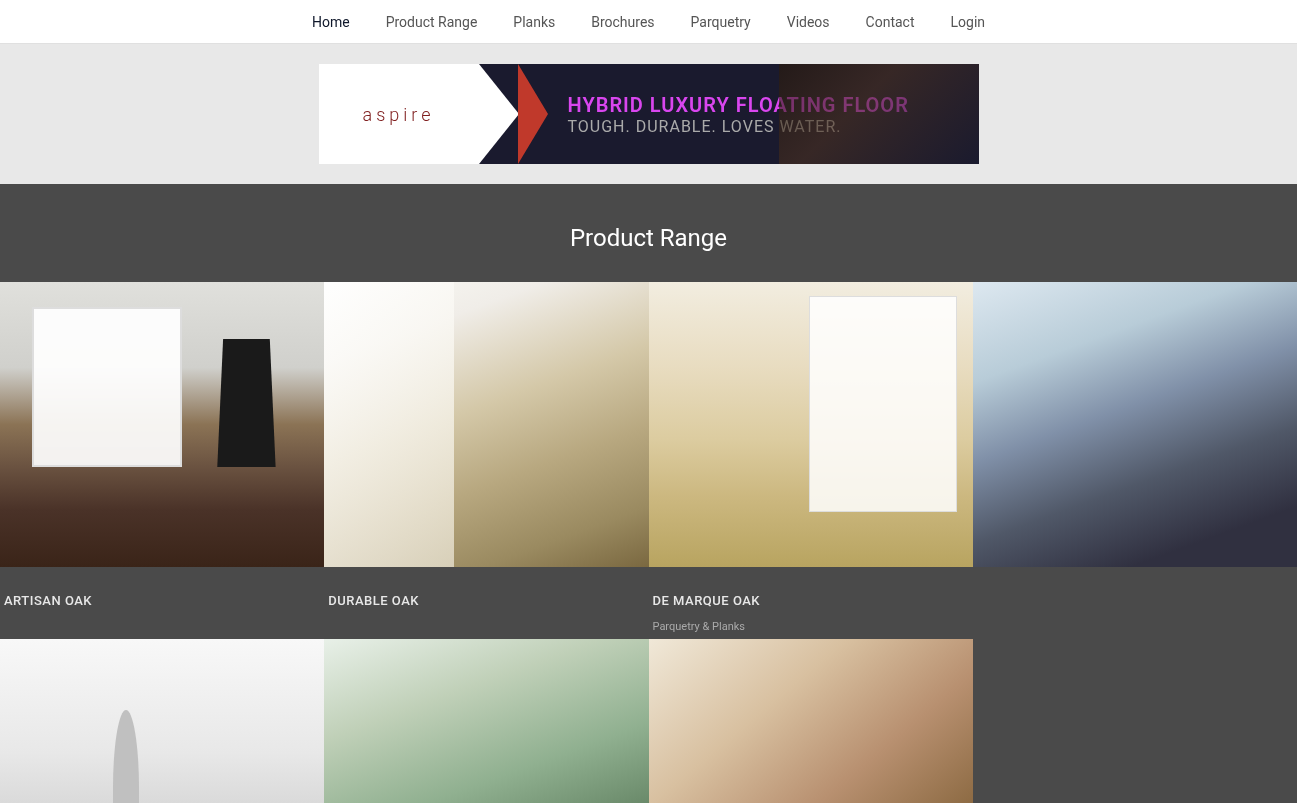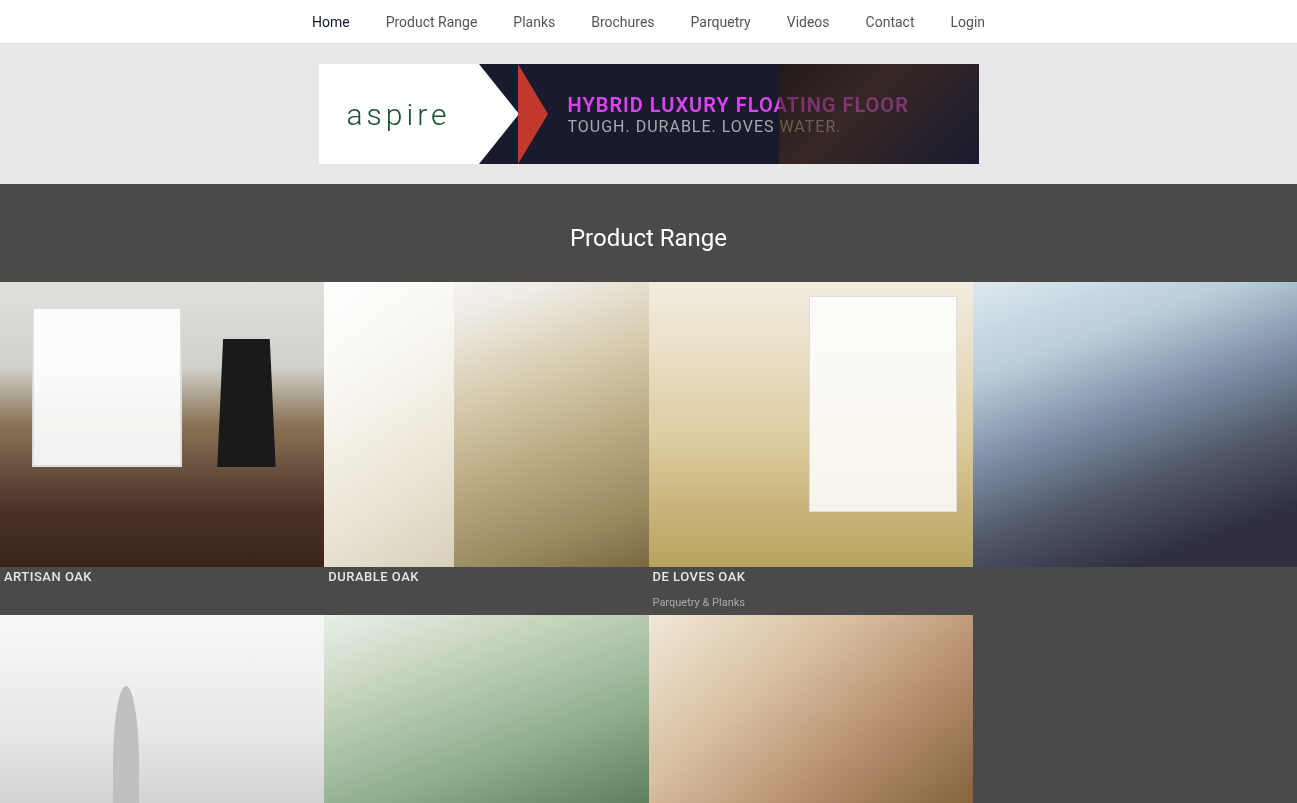--- a/index.html
+++ b/index.html
@@ -43,23 +43,23 @@
     .hero-logo-area {
       background: #fff;
       width: 160px;
       height: 100%;
       display: flex;
       align-items: center;
       justify-content: center;
       flex-shrink: 0;
     }
     .aspire-logo {
-      font-size: 30px;
+      font-size: 18px;
       letter-spacing: 4px;
-      color: #14532d;
+      color: #7f1d1d;
       font-weight: 300;
     }
     .hero-arrow {
       width: 0;
       height: 0;
       border-top: 50px solid transparent;
       border-bottom: 50px solid transparent;
       border-left: 40px solid #fff;
       flex-shrink: 0;
     }
@@ -118,21 +118,21 @@
     .product-item {
       cursor: pointer;
     }
     .product-img {
       width: 100%;
       height: 285px;
       overflow: hidden;
       position: relative;
     }
     .product-label {
-      padding: 2px 4px 6px 4px;
+      padding: 26px 4px 6px 4px;
       color: #fff;
     }
     .product-label .title {
       font-size: 13px;
       font-weight: 500;
       letter-spacing: 0.5px;
       color: #e8e8e8;
     }
     .product-label .subtitle {
       font-size: 11px;
@@ -309,21 +309,21 @@
         <div class="title">DURABLE OAK</div>
       </div>
     </div>
 
 
     <div class="product-item">
       <div class="product-img">
         <div class="demarque-scene"></div>
       </div>
       <div class="product-label">
-        <div class="title">DE LOVES OAK</div>
+        <div class="title">DE MARQUE OAK</div>
         <div class="subtitle">Parquetry &amp; Planks</div>
       </div>
     </div>
 
     <div class="product-item">
       <div class="product-img">
         <div class="row2-1-scene"></div>
       </div>
 
     </div>

